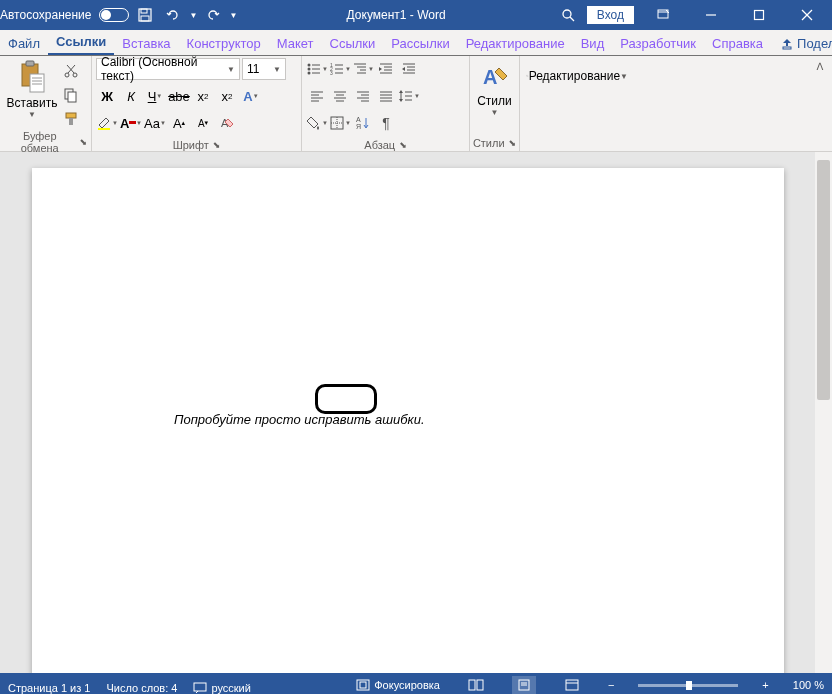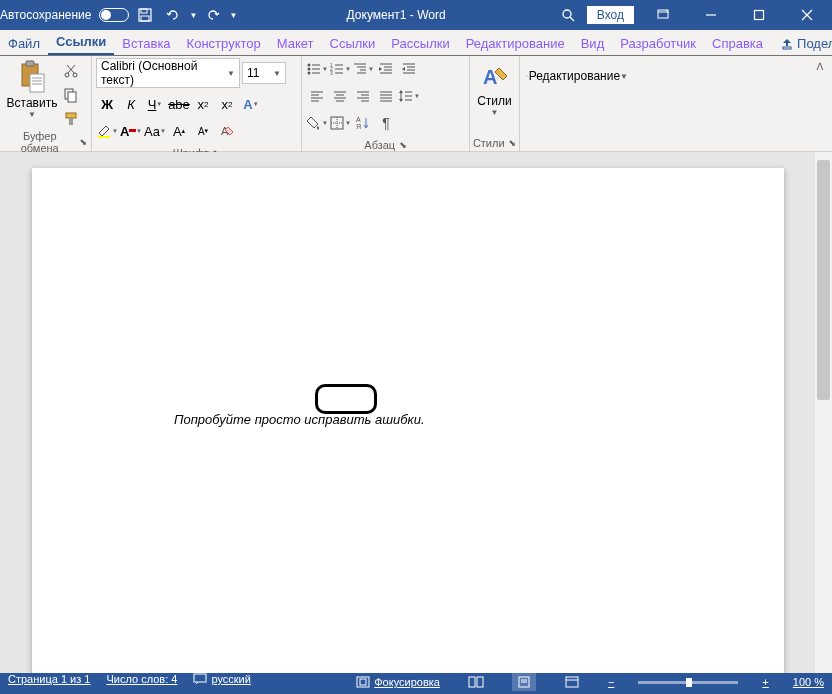--- a/index.html
+++ b/index.html
@@ -31,21 +31,21 @@
 
 .clipboard-group { width: 92px; }
 .paste-btn { display: flex; flex-direction: column; align-items: center; width: 56px; cursor: pointer; padding: 2px; }
 .paste-icon { width: 32px; height: 36px; }
 .paste-label { font-size: 12px; }
 .clipboard-side { display: flex; flex-direction: column; gap: 6px; padding-top: 4px; }
 .small-icon { width: 18px; height: 18px; cursor: pointer; display: flex; align-items: center; justify-content: center; }
 
 .font-group { width: 210px; }
 .font-row { display: flex; gap: 2px; align-items: center; margin-bottom: 3px; }
-.font-name { width: 144px; height: 30px; border: 1px solid #c8c6c4; background: #fff; font-size: 12px; padding: 0 4px; display: flex; align-items: center; justify-content: space-between; cursor: pointer; }
+.font-name { width: 144px; height: 22px; border: 1px solid #c8c6c4; background: #fff; font-size: 12px; padding: 0 4px; display: flex; align-items: center; justify-content: space-between; cursor: pointer; }
 .font-size { width: 44px; height: 22px; border: 1px solid #c8c6c4; background: #fff; font-size: 12px; padding: 0 4px; display: flex; align-items: center; justify-content: space-between; cursor: pointer; }
 .font-btn { width: 22px; height: 22px; display: flex; align-items: center; justify-content: center; cursor: pointer; font-size: 13px; }
 
 .para-group { width: 168px; }
 .para-row { display: flex; gap: 1px; margin-bottom: 3px; }
 .para-btn { width: 22px; height: 22px; display: flex; align-items: center; justify-content: center; cursor: pointer; }
 
 .styles-group { width: 50px; }
 .styles-btn { display: flex; flex-direction: column; align-items: center; width: 46px; cursor: pointer; padding: 4px 2px; }
 .styles-icon { width: 32px; height: 32px; }
@@ -57,21 +57,21 @@
 .collapse-ribbon { position: absolute; right: 4px; top: 58px; width: 16px; height: 16px; cursor: pointer; font-size: 10px; color: #605e5c; display: flex; align-items: center; justify-content: center; }
 
 .canvas { height: 521px; background: #e6e6e6; position: relative; overflow: hidden; font-style: italic; }
 .page { position: absolute; left: 32px; top: 16px; width: 752px; height: 650px; background: #fff; box-shadow: 0 2px 6px rgba(0,0,0,0.3); }
 .doc-text { position: absolute; left: 142px; top: 244px; font-size: 13px; color: #000; font-family: Calibri, sans-serif; }
 .misspelled { border-bottom: 2px wavy #c00; }
 .highlight-box { position: absolute; left: 315px; top: 232px; width: 62px; height: 30px; border: 3px solid #000; border-radius: 10px; }
 .vscroll { position: absolute; right: 0; top: 0; width: 17px; height: 100%; background: #f3f2f1; }
 .vscroll-thumb { position: absolute; right: 2px; top: 8px; width: 13px; height: 240px; background: #c8c6c4; border-radius: 2px; }
 
-.statusbar { height: 21px; background: #2b579a; color: #fff; display: flex; align-items: flex-start; font-size: 11px; padding: 0 8px; gap: 16px; text-decoration: underline; }
+.statusbar { height: 21px; background: #2b579a; color: #fff; display: flex; align-items: flex-end; font-size: 11px; padding: 0 8px; gap: 16px; }
 .statusbar-right { margin-left: auto; display: flex; align-items: center; gap: 24px; }
 .view-btn { width: 24px; height: 18px; display: flex; align-items: center; justify-content: center; cursor: pointer; }
 .view-btn.active { background: rgba(255,255,255,0.2); }
 .zoom-slider { width: 100px; height: 3px; background: rgba(255,255,255,0.5); position: relative; }
 .zoom-thumb { position: absolute; left: 48px; top: -3px; width: 6px; height: 9px; background: #fff; }
 
 svg { display: block; }
 .dd { font-size: 8px; color: #605e5c; }
 </style>
 </head>

